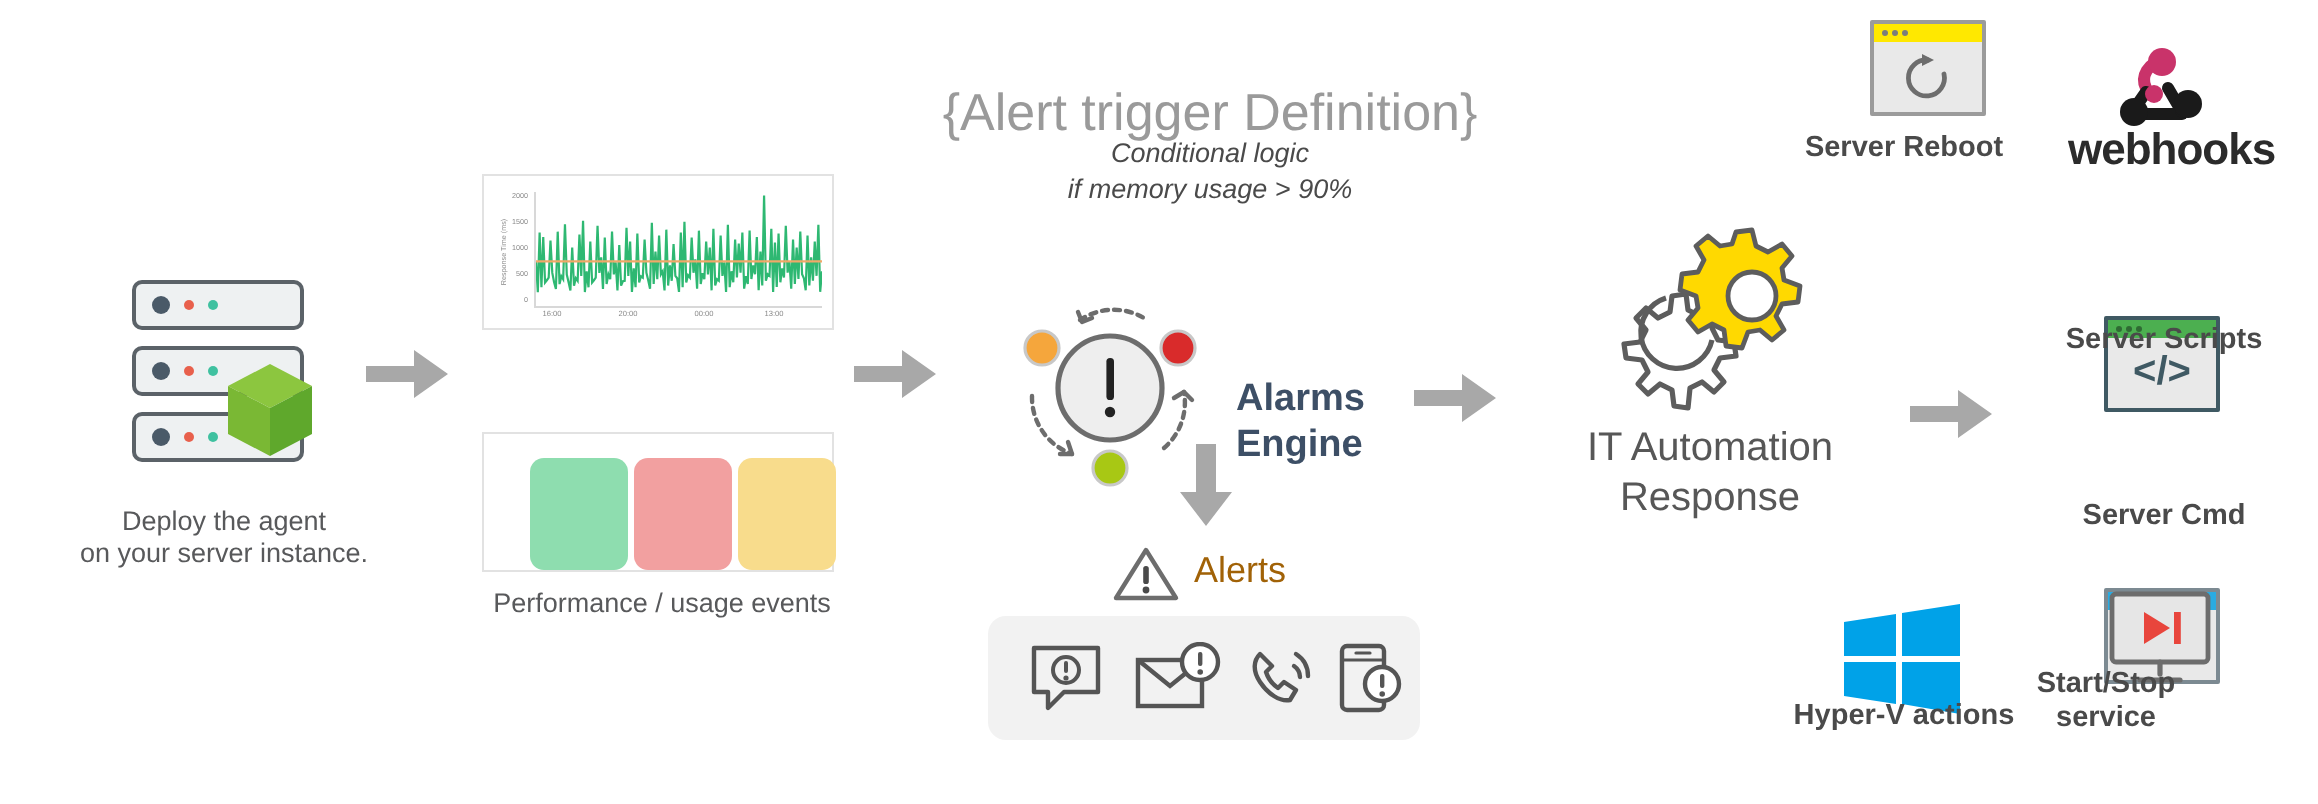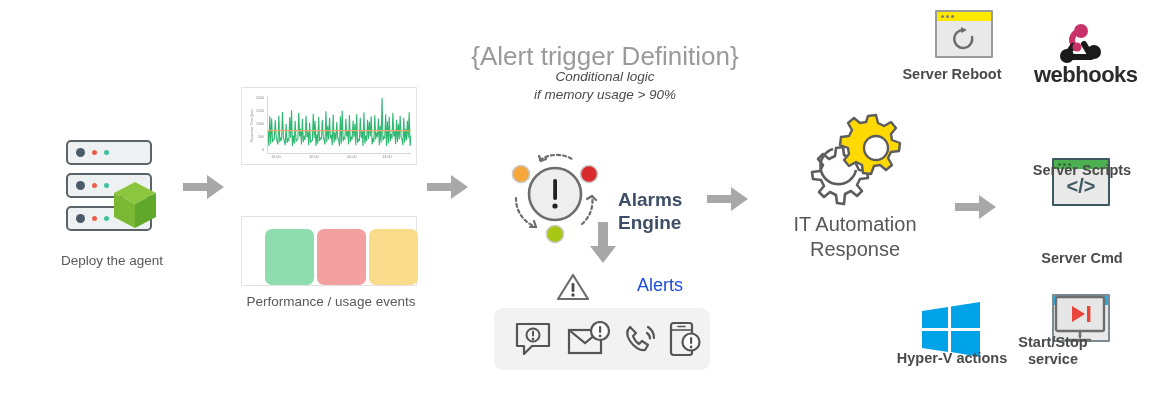--- a/index.html
+++ b/index.html
@@ -64,21 +64,21 @@
 
   
   .eng-label{
     font-size:19px;font-weight:bold;color:#3d4f66;line-height:23px;
   }
 
   
   .alerts-box{
     background:#f2f2f2;border-radius:9px;
   }
-  .alerts-title{font-size:18px;color:#1d4ed8;margin-left:40px;}
+  .alerts-title{font-size:18px;color:#a16207;}
 
   
   .win{
     box-sizing:border-box;border:2px solid #9b9b9b;background:#e9e9e9;
     position:relative;border-radius:1px;
   }
   .win .bar{position:absolute;left:0;top:0;width:100%;height:9px;}
   .win .bdot{position:absolute;width:3px;height:3px;border-radius:50%;background:#7c7c7c;top:3px;}
   .win .body{position:absolute;left:0;top:9px;right:0;bottom:0;display:flex;align-items:center;justify-content:center;}
   .win .glyph{font-family:"Liberation Sans", sans-serif;font-weight:bold;color:#5c5c5c;}
@@ -110,20 +110,21 @@
       <svg width="46" height="50" viewBox="0 0 46 50">
         <polygon points="23,2 44,13 23,24 2,13" fill="#8cc63f"></polygon>
         <polygon points="2,13 23,24 23,48 2,37" fill="#7ab834"></polygon>
         <polygon points="44,13 23,24 23,48 44,37" fill="#5fa82c"></polygon>
       </svg>
     </div>
   </div>
 
   <div class="abs cap" style="left:32px;top:253px;width:160px;">
     <div>Deploy the agent</div>
+    <div>on your server instance.</div>
   </div>
 
   <div class="abs arrow" style="left:183px;top:172px;">
     <svg width="42" height="30" viewBox="0 0 42 30">
       <path d="M0,11 L24,11 L24,3 L41,15 L24,27 L24,19 L0,19 Z" fill="#a8a8a8"></path>
     </svg>
   </div>
 
   <div class="abs card" style="left:241px;top:87px;width:176px;height:78px;">
     <div class="chart-inner">

